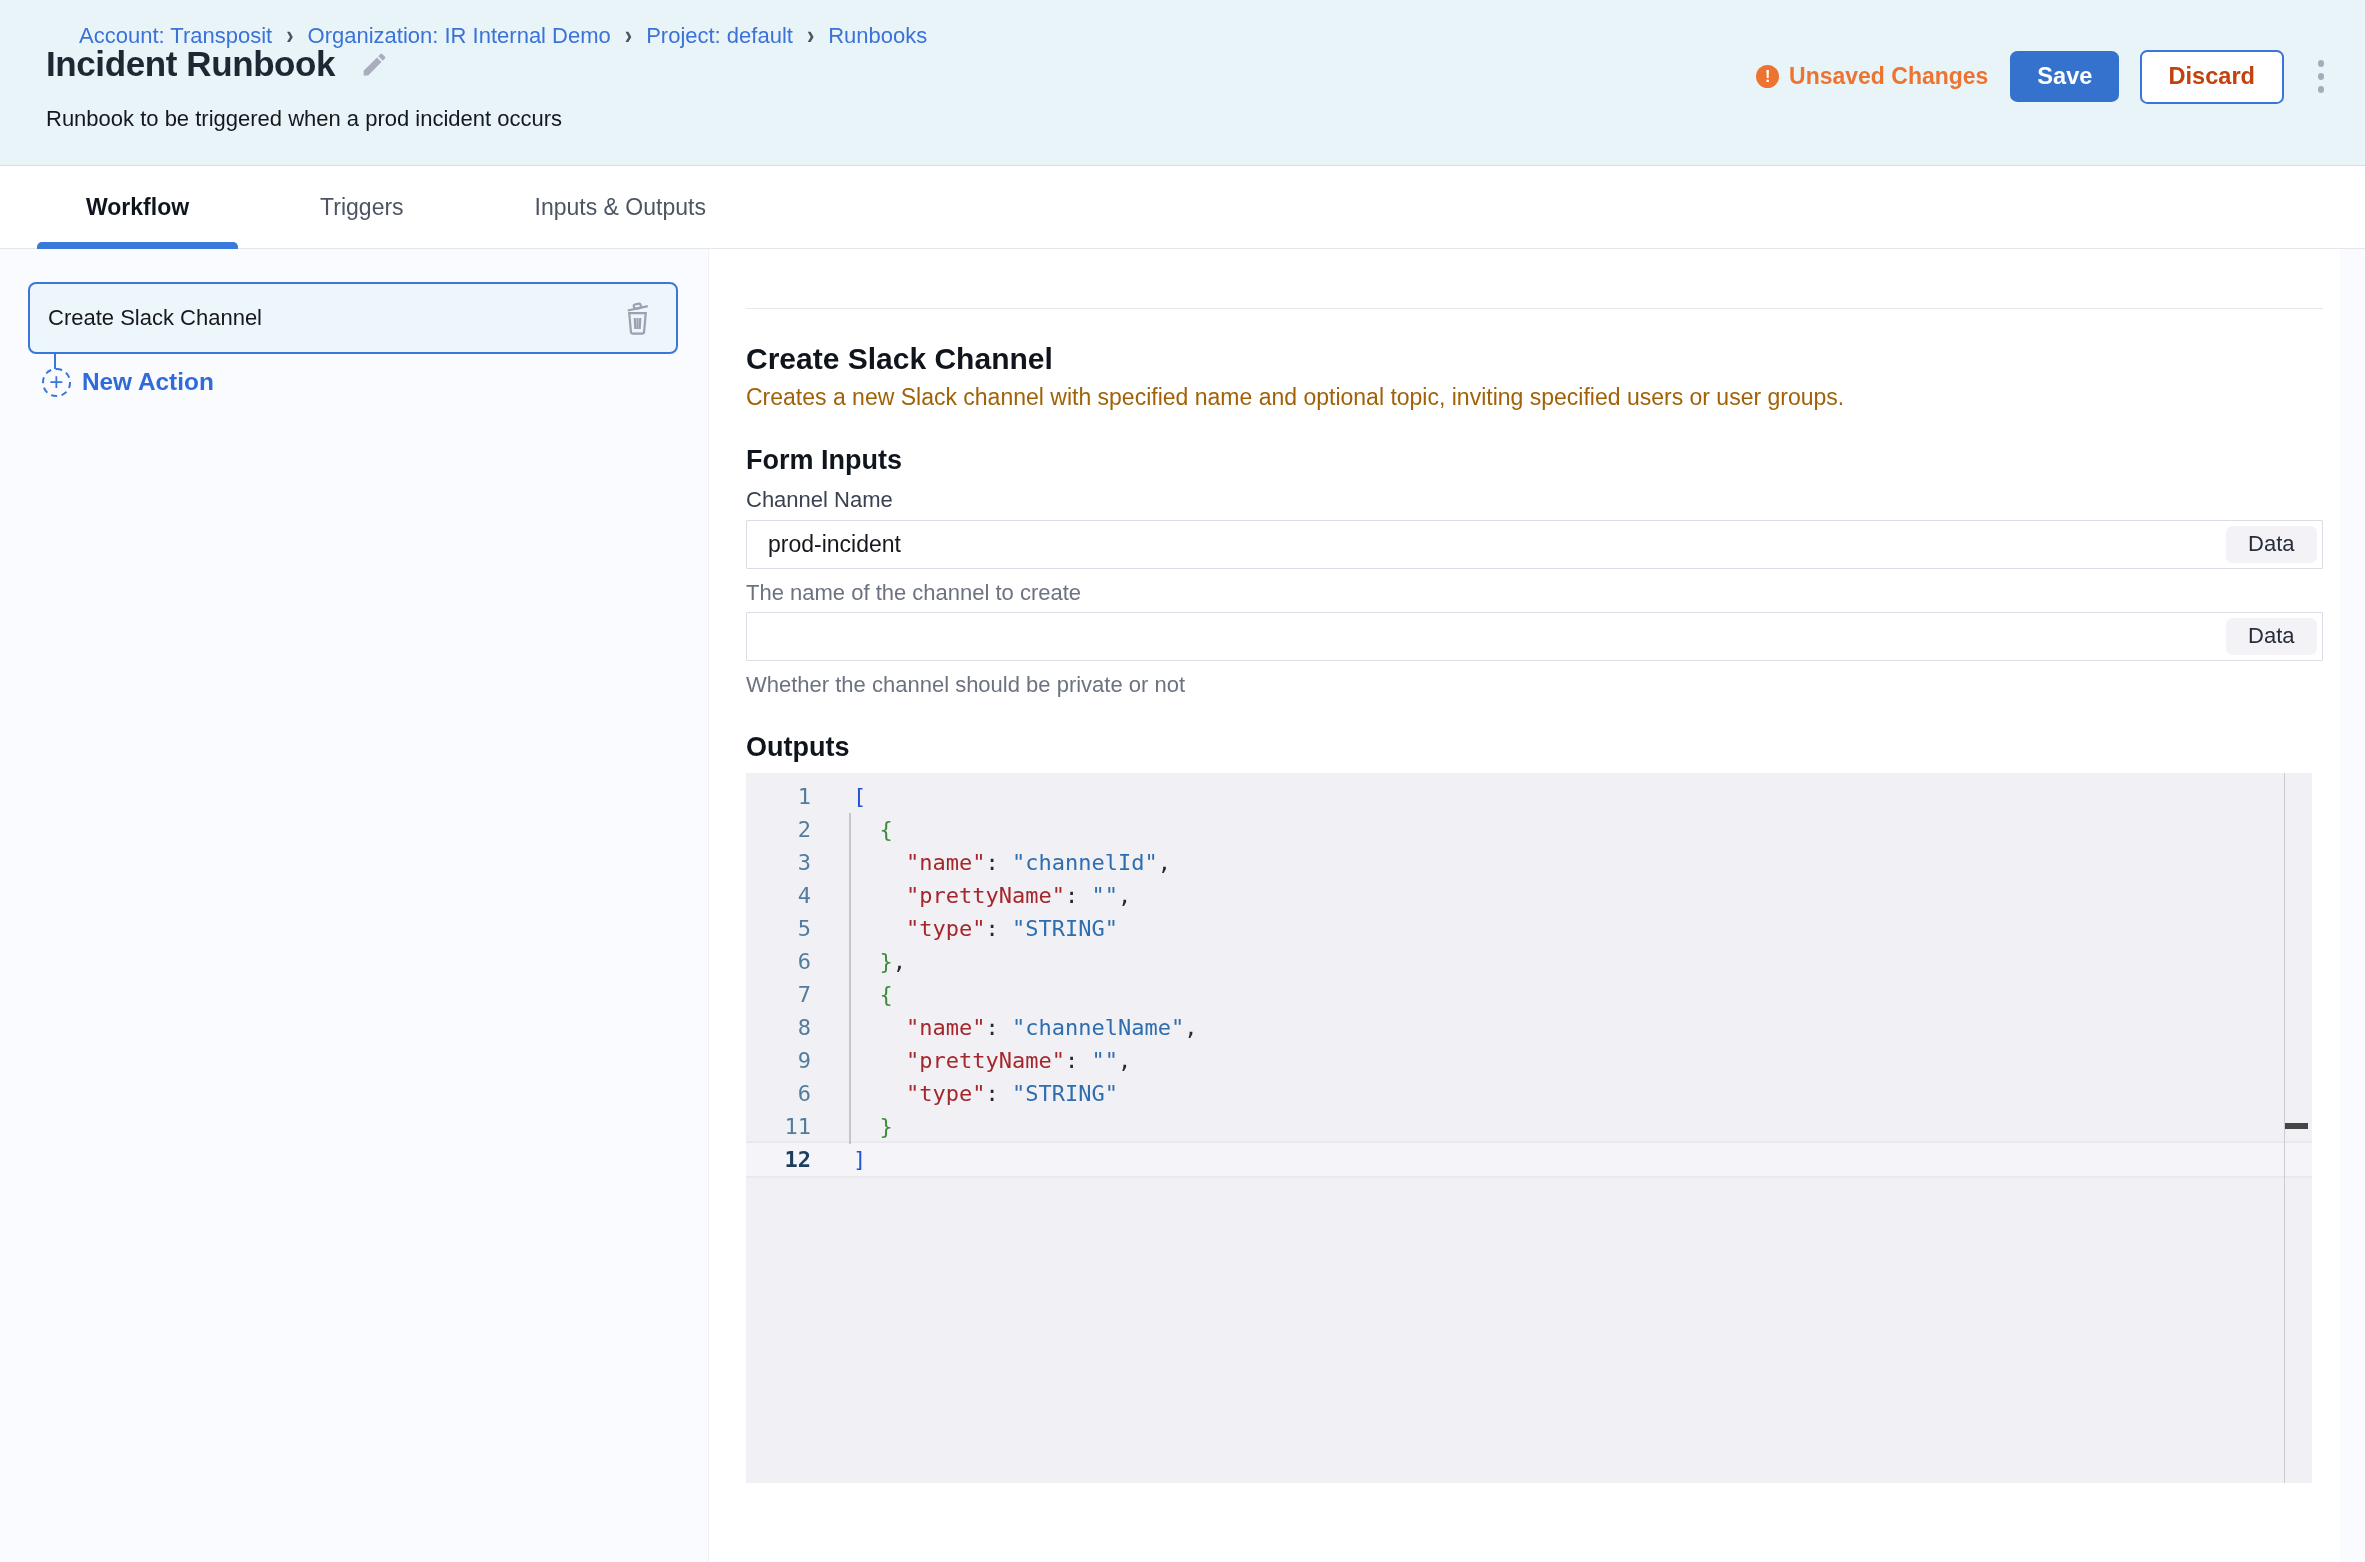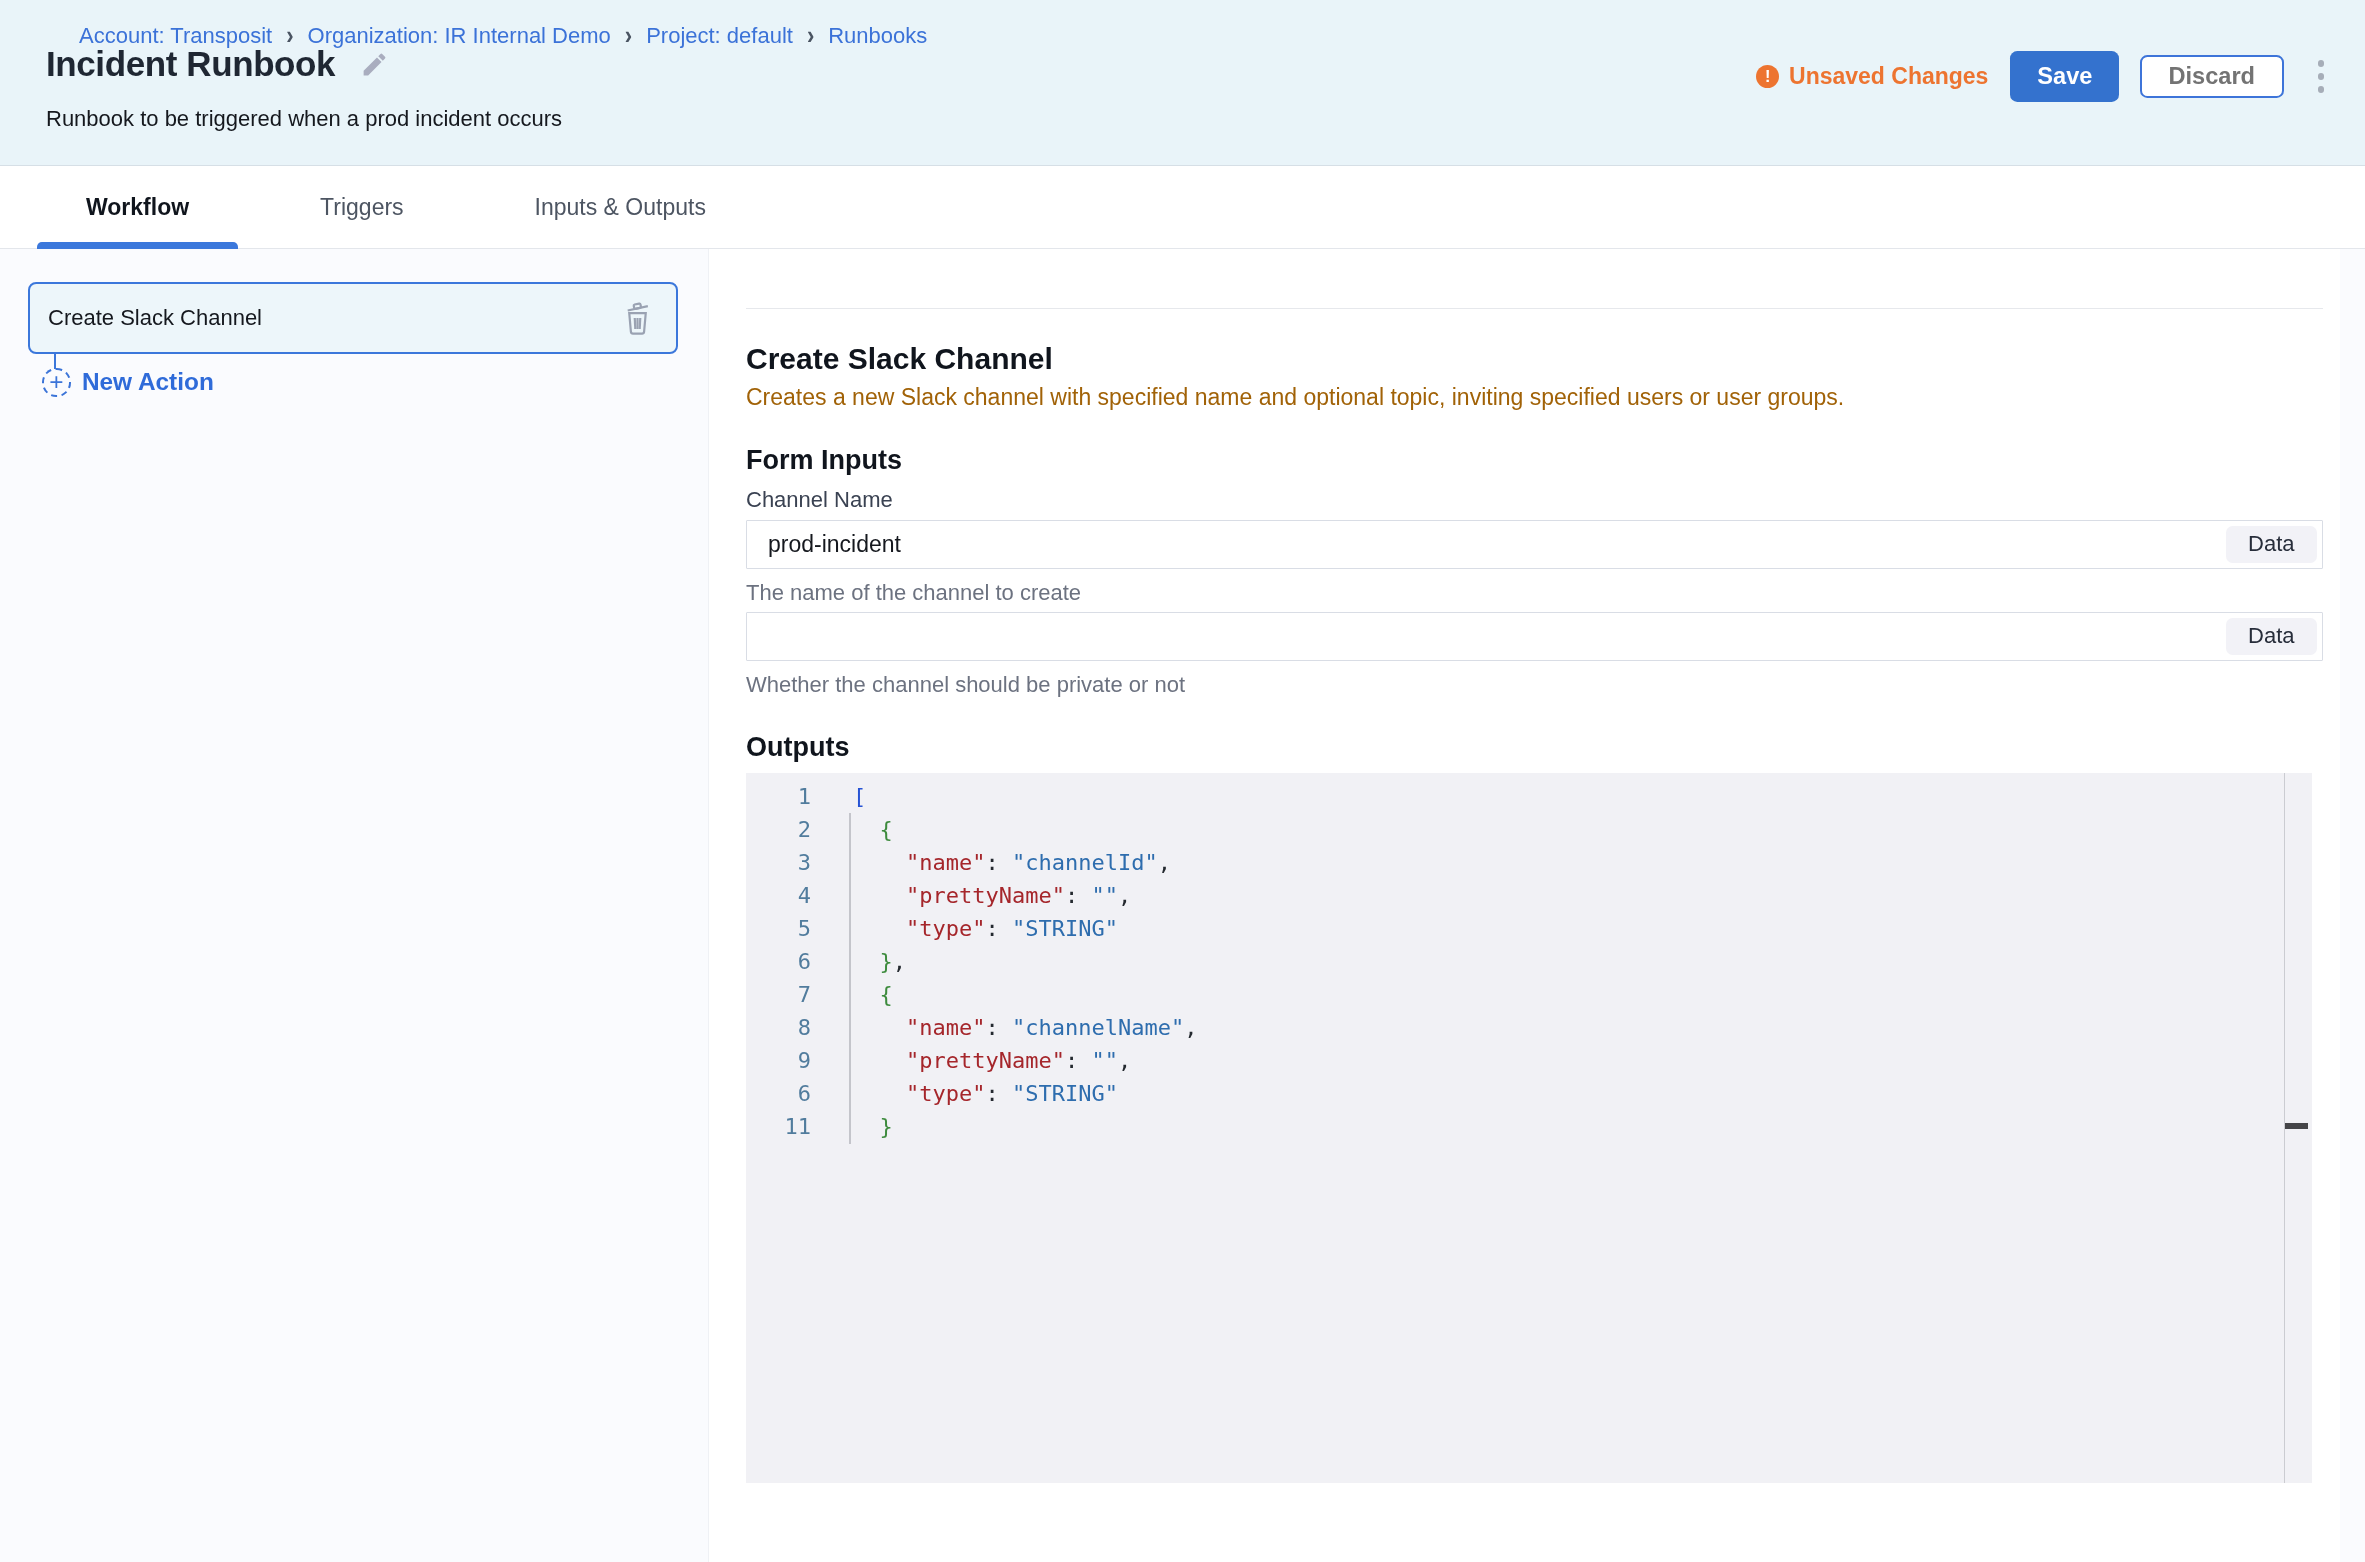--- a/index.html
+++ b/index.html
@@ -25,21 +25,21 @@
   .pencil-btn{width:33px;height:33px;display:flex;align-items:center;justify-content:center;}
   .page-subtitle{position:absolute;left:46px;top:106px;font-size:22px;color:#15181E;}
   .header-actions{position:absolute;right:37px;top:51px;height:51px;display:flex;align-items:center;}
   .unsaved{display:flex;align-items:center;gap:9.8px;margin-right:22px;
            color:var(--warn);font-weight:600;font-size:23px;}
   .unsaved-icon{width:23px;height:23px;border-radius:50%;background:var(--warn);color:#fff;
                 font-size:16.3px;font-weight:bold;display:flex;align-items:center;justify-content:center;flex:none;}
   .btn{border-radius:7.3px;font-size:23.6px;font-weight:bold;cursor:pointer;
        display:flex;align-items:center;justify-content:center;box-sizing:border-box;}
   .btn-save{width:109px;height:51px;background:var(--save);color:#fff;border:none;}
-  .btn-discard{width:144px;height:43px;background:#fff;color:#737373;border:2px solid #3D74D9;margin-left:20.3px;}
+  .btn-discard{width:144px;height:54px;background:#fff;color:#c2410c;border:2px solid #3D74D9;margin-left:20.3px;}
   .kebab{margin-left:29px;display:flex;flex-direction:column;gap:6.5px;padding:4.9px;cursor:pointer;}
   .kebab i{width:6.5px;height:6.5px;border-radius:50%;background:#A6ADB8;display:block;}
 
   
   .tabbar{position:absolute;top:167px;left:0;width:100%;height:82px;background:#fff;
           border-bottom:1.6px solid #E3E6EB;box-sizing:border-box;}
   .tabs{display:flex;height:100%;padding-left:37px;}
   .tab{position:relative;display:flex;align-items:center;padding:0 49px;margin-right:33px;
        font-size:23px;color:#4D5562;cursor:pointer;}
   .tab.active{color:#10151D;font-weight:bold;}
@@ -260,20 +260,24 @@
             <div class="code-line">
               <span class="gutter">6</span>
               <span class="line-code"><span class="tok-plain">    </span><span class="tok-key">"type"</span><span class="tok-plain">: </span><span class="tok-string">"STRING"</span></span>
             </div>
 
             <div class="code-line">
               <span class="gutter">11</span>
               <span class="line-code"><span class="tok-plain">  </span><span class="tok-brace">}</span></span>
             </div>
 
+            <div class="code-line active">
+              <span class="gutter">12</span>
+              <span class="line-code"><span class="tok-bracket">]</span></span>
+            </div>
           </div>
         <div class="indent-guide"></div>
         <div class="vscroll-line"></div>
         <div class="scroll-mark"></div>
       </div>
     </div>
   </div>
 
   <div class="right-strip"></div>
 </div>

